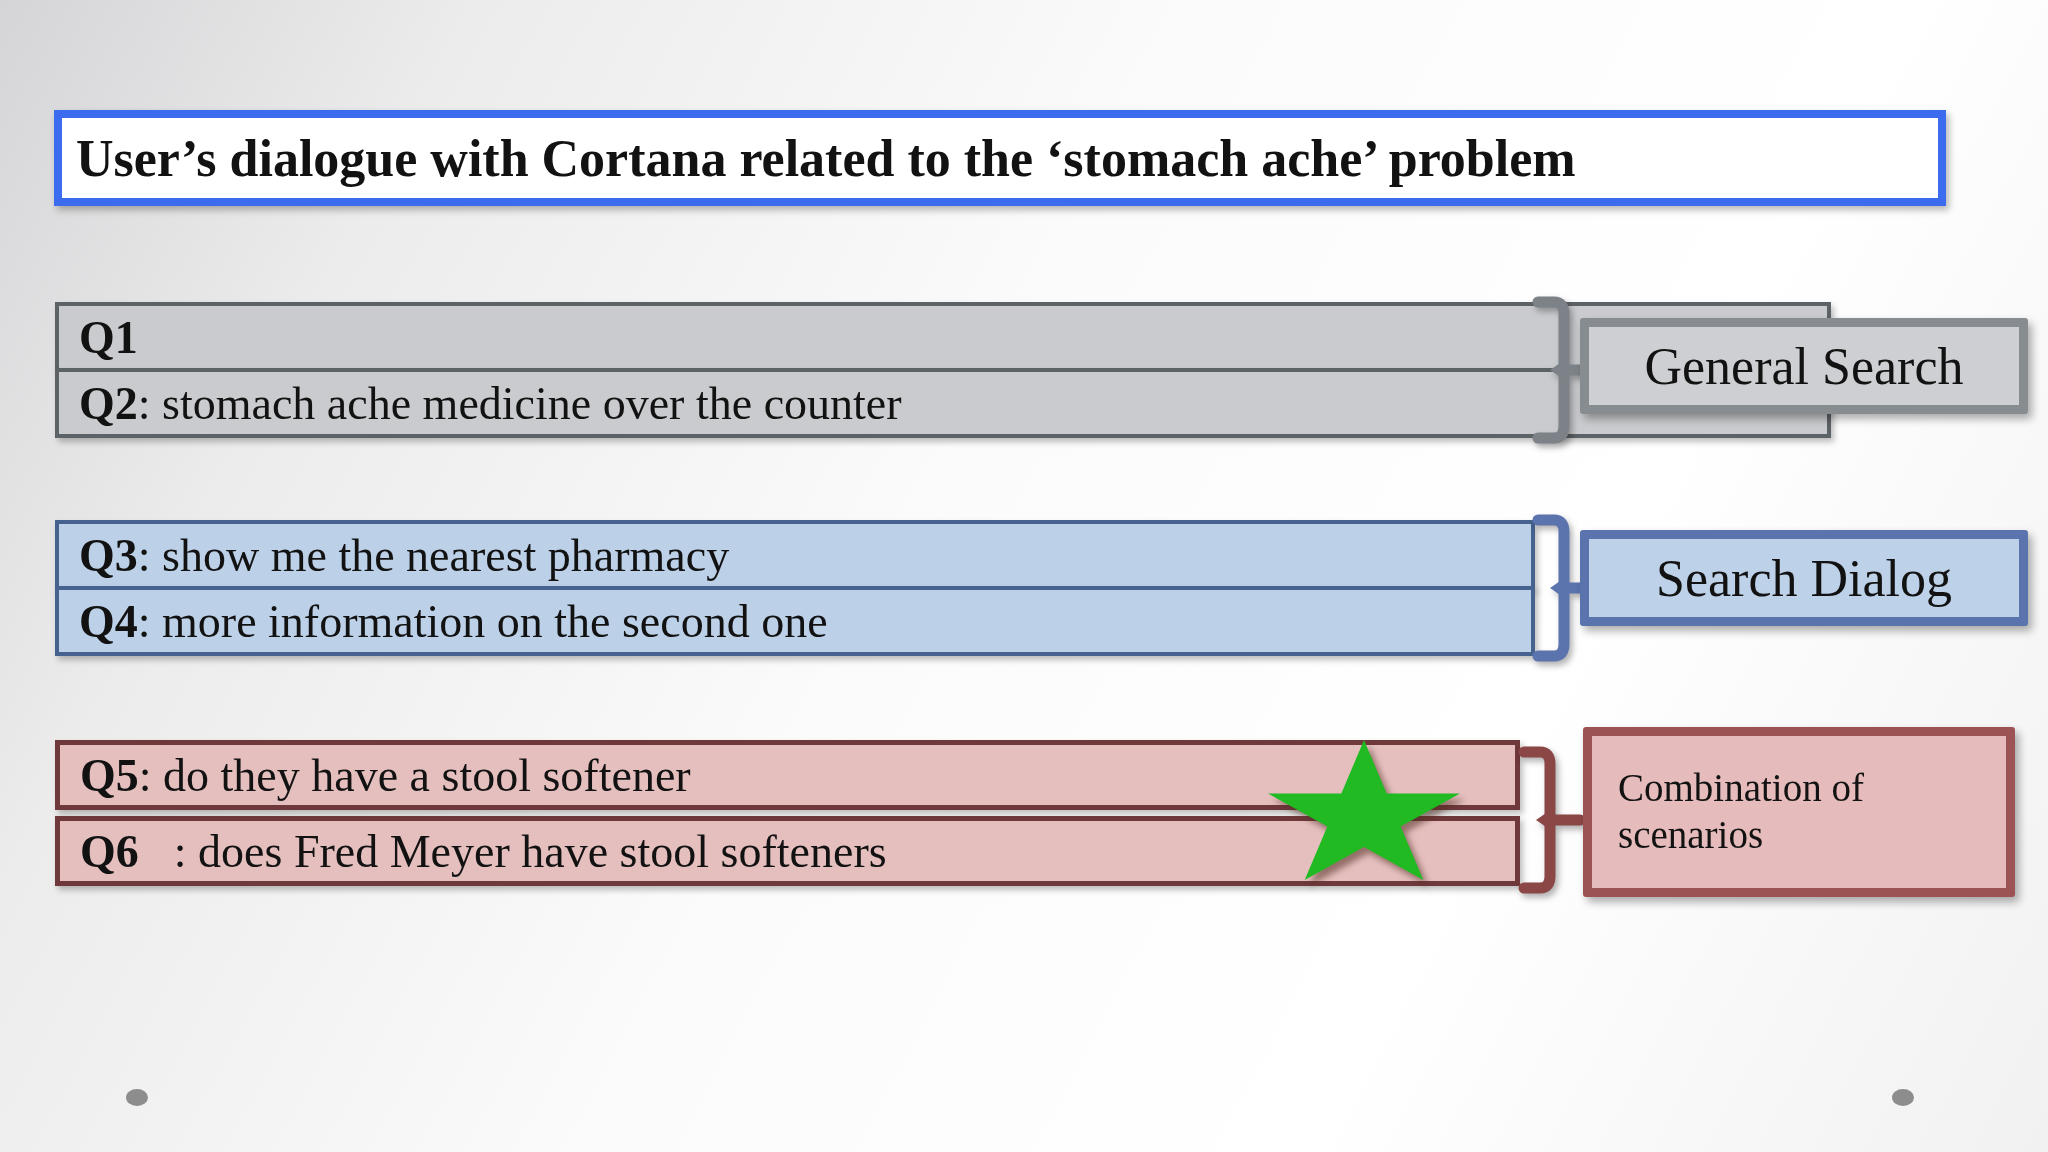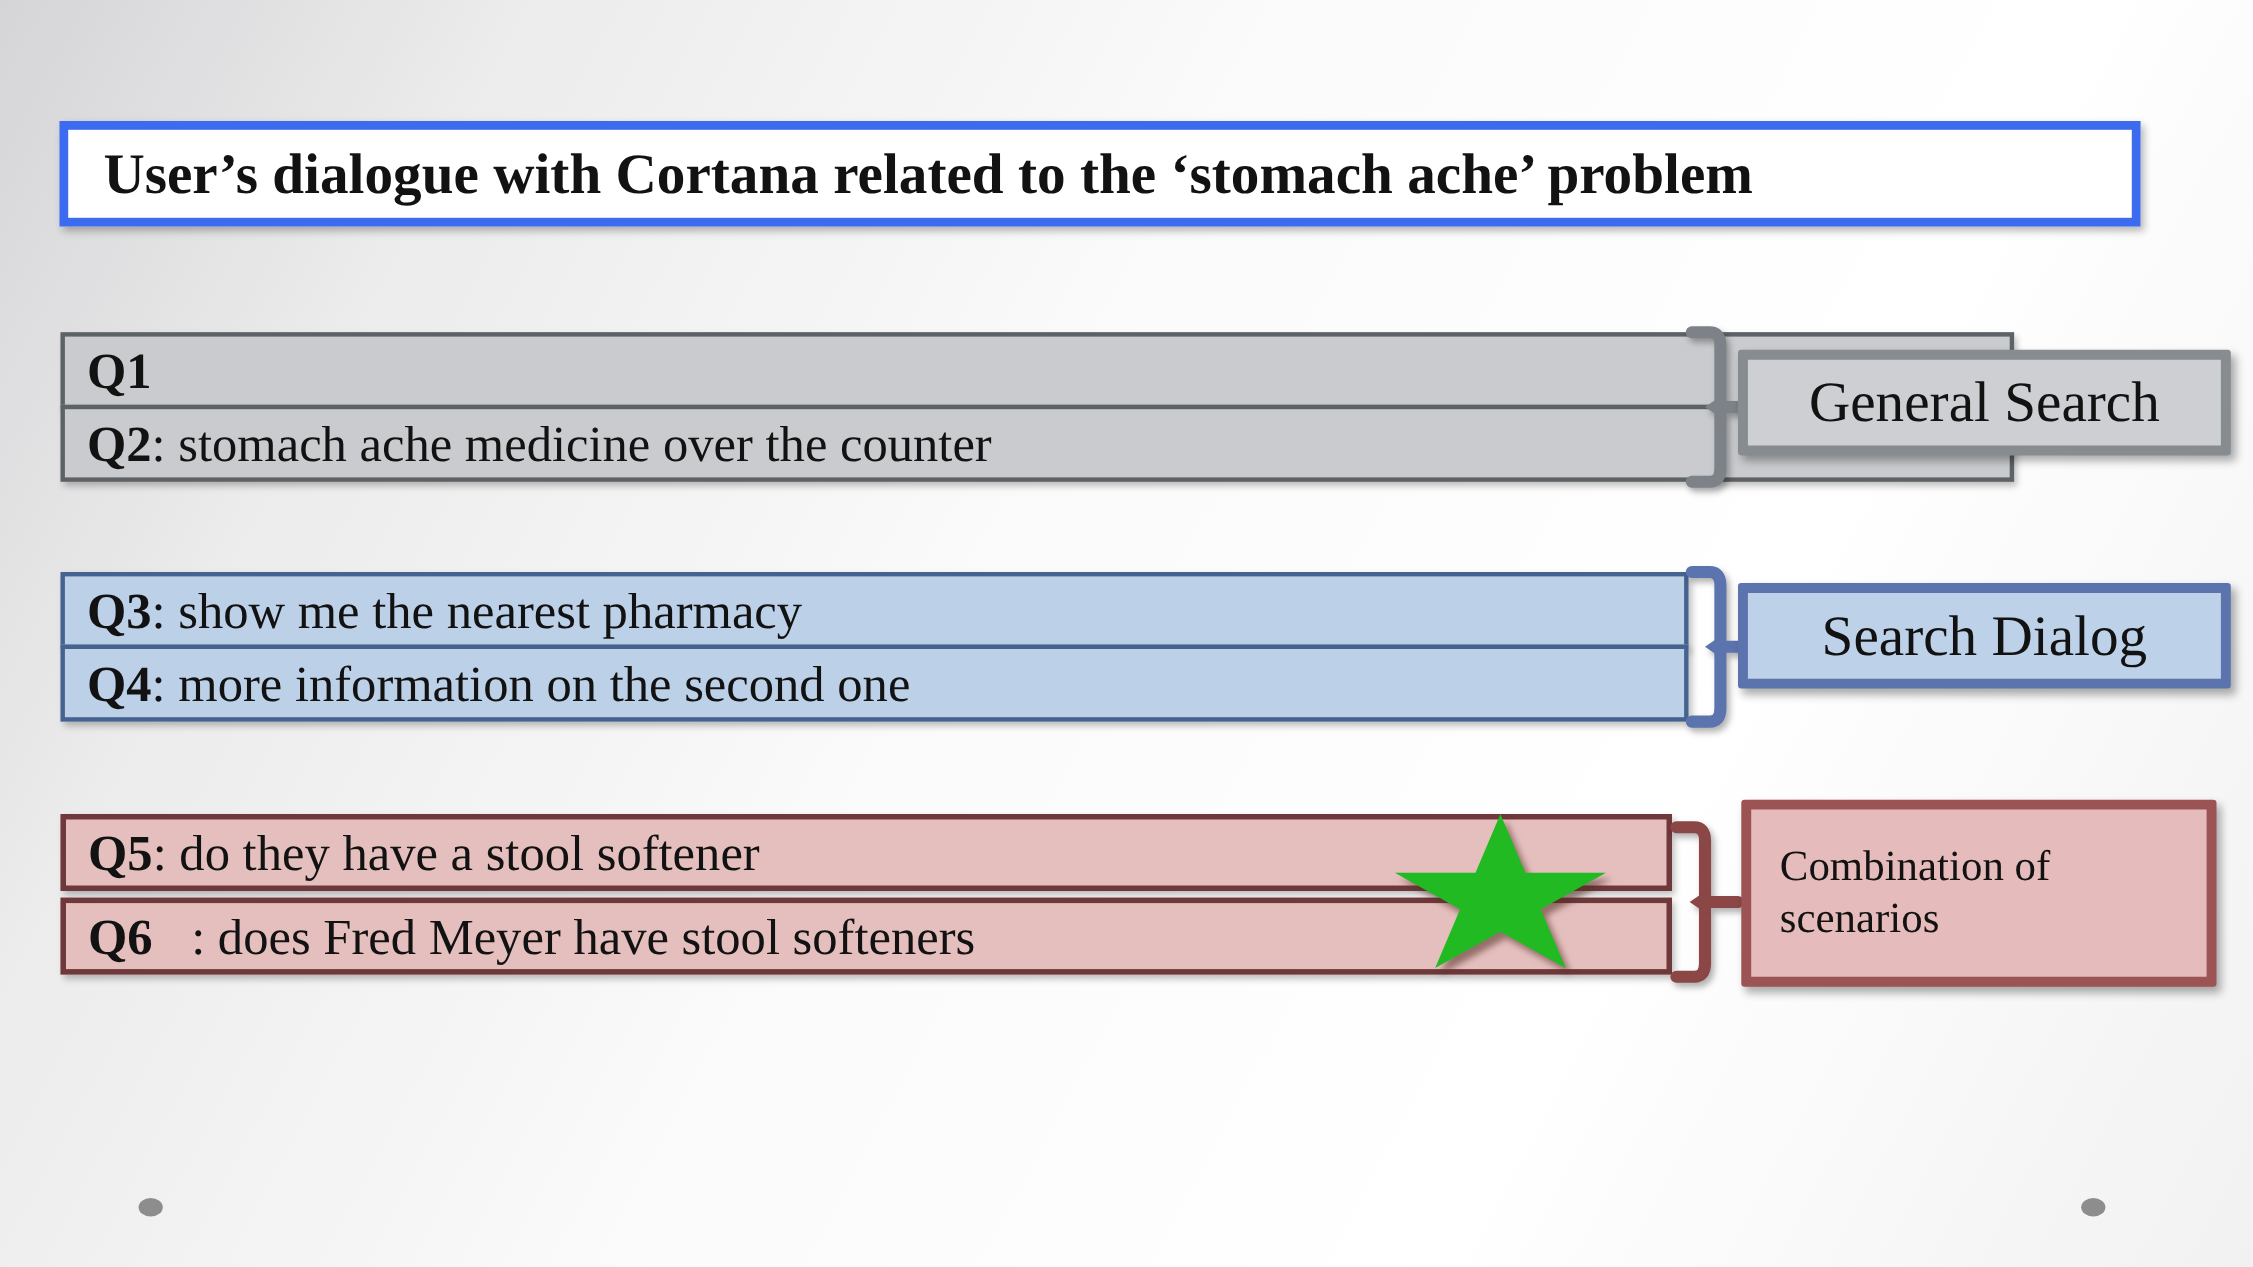--- a/index.html
+++ b/index.html
@@ -11,21 +11,21 @@
     font-family:"Liberation Serif","DejaVu Serif",serif;
     color:#121212;
   }
   .title-box{
     position:absolute;left:54px;top:110px;width:1892px;height:96px;
     box-sizing:border-box;
     background:#ffffff;
     border:8px solid #3c6bef;
     box-shadow:3px 4px 7px rgba(0,0,0,.28);
     display:flex;align-items:center;
-    padding-left:32px;
+    padding-left:14px;
     font-size:52px;font-weight:bold;
     white-space:nowrap;
   }
   .row{
     position:absolute;left:55px;height:70px;
     box-sizing:border-box;
     display:flex;align-items:center;
     padding-left:20px;
     font-size:46px;
     white-space:nowrap;

